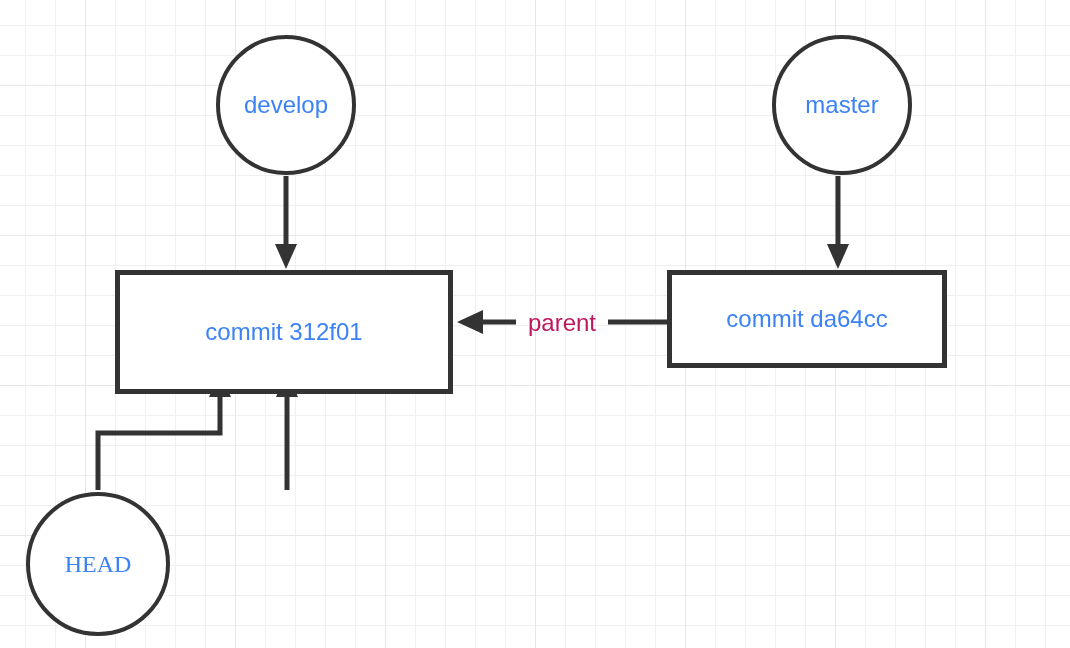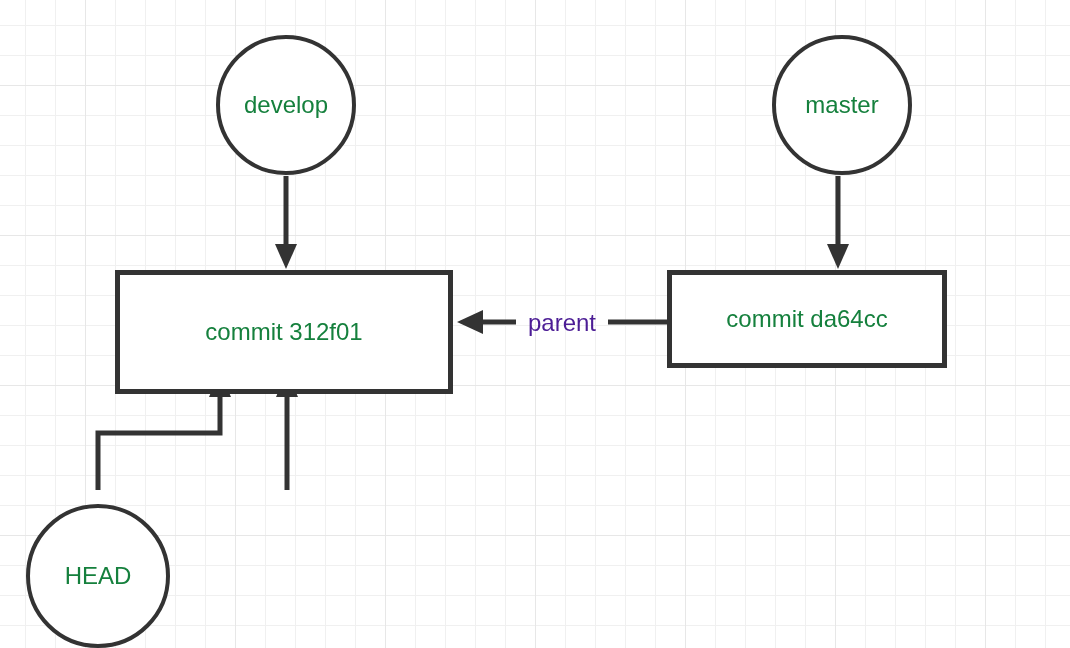--- a/index.html
+++ b/index.html
@@ -44,45 +44,45 @@
     position: absolute;
     box-sizing: border-box;
     background: #ffffff;
     border: 4px solid #333333;
     display: flex;
     align-items: center;
     justify-content: center;
     z-index: 2;
   }
   .node .label {
-    color: #15803d;
+    color: #3b82f6;
     font-size: 24px;
     white-space: nowrap;
   }
   .circle {
     border-radius: 50%;
   }
   .rect {
     border-width: 5px;
   }
   #node-develop { left: 216px; top: 35px;  width: 140px; height: 140px; }
   #node-master  { left: 772px; top: 35px;  width: 140px; height: 140px; }
-  #node-head    { left: 26px;  top: 504px; width: 144px; height: 144px; }
+  #node-head    { left: 26px;  top: 492px; width: 144px; height: 144px; font-family: Liberation Serif, serif; }
   #node-v10     { left: 215px; top: 490px; width: 144px; height: 144px; }
   #node-commit1 { left: 115px; top: 270px; width: 338px; height: 124px; }
   #node-commit2 { left: 667px; top: 270px; width: 280px; height: 98px; }
   .edge-label {
     position: absolute;
     left: 514px;
     top: 308px;
     width: 96px;
     height: 30px;
     line-height: 30px;
     text-align: center;
-    color: #4c1d95;
+    color: #be185d;
     font-size: 24px;
     z-index: 2;
   }
 </style>
 </head>
 <body>
 
 <div class="canvas">
 
   <svg class="edges" width="1070" height="648" viewBox="0 0 1070 648">

